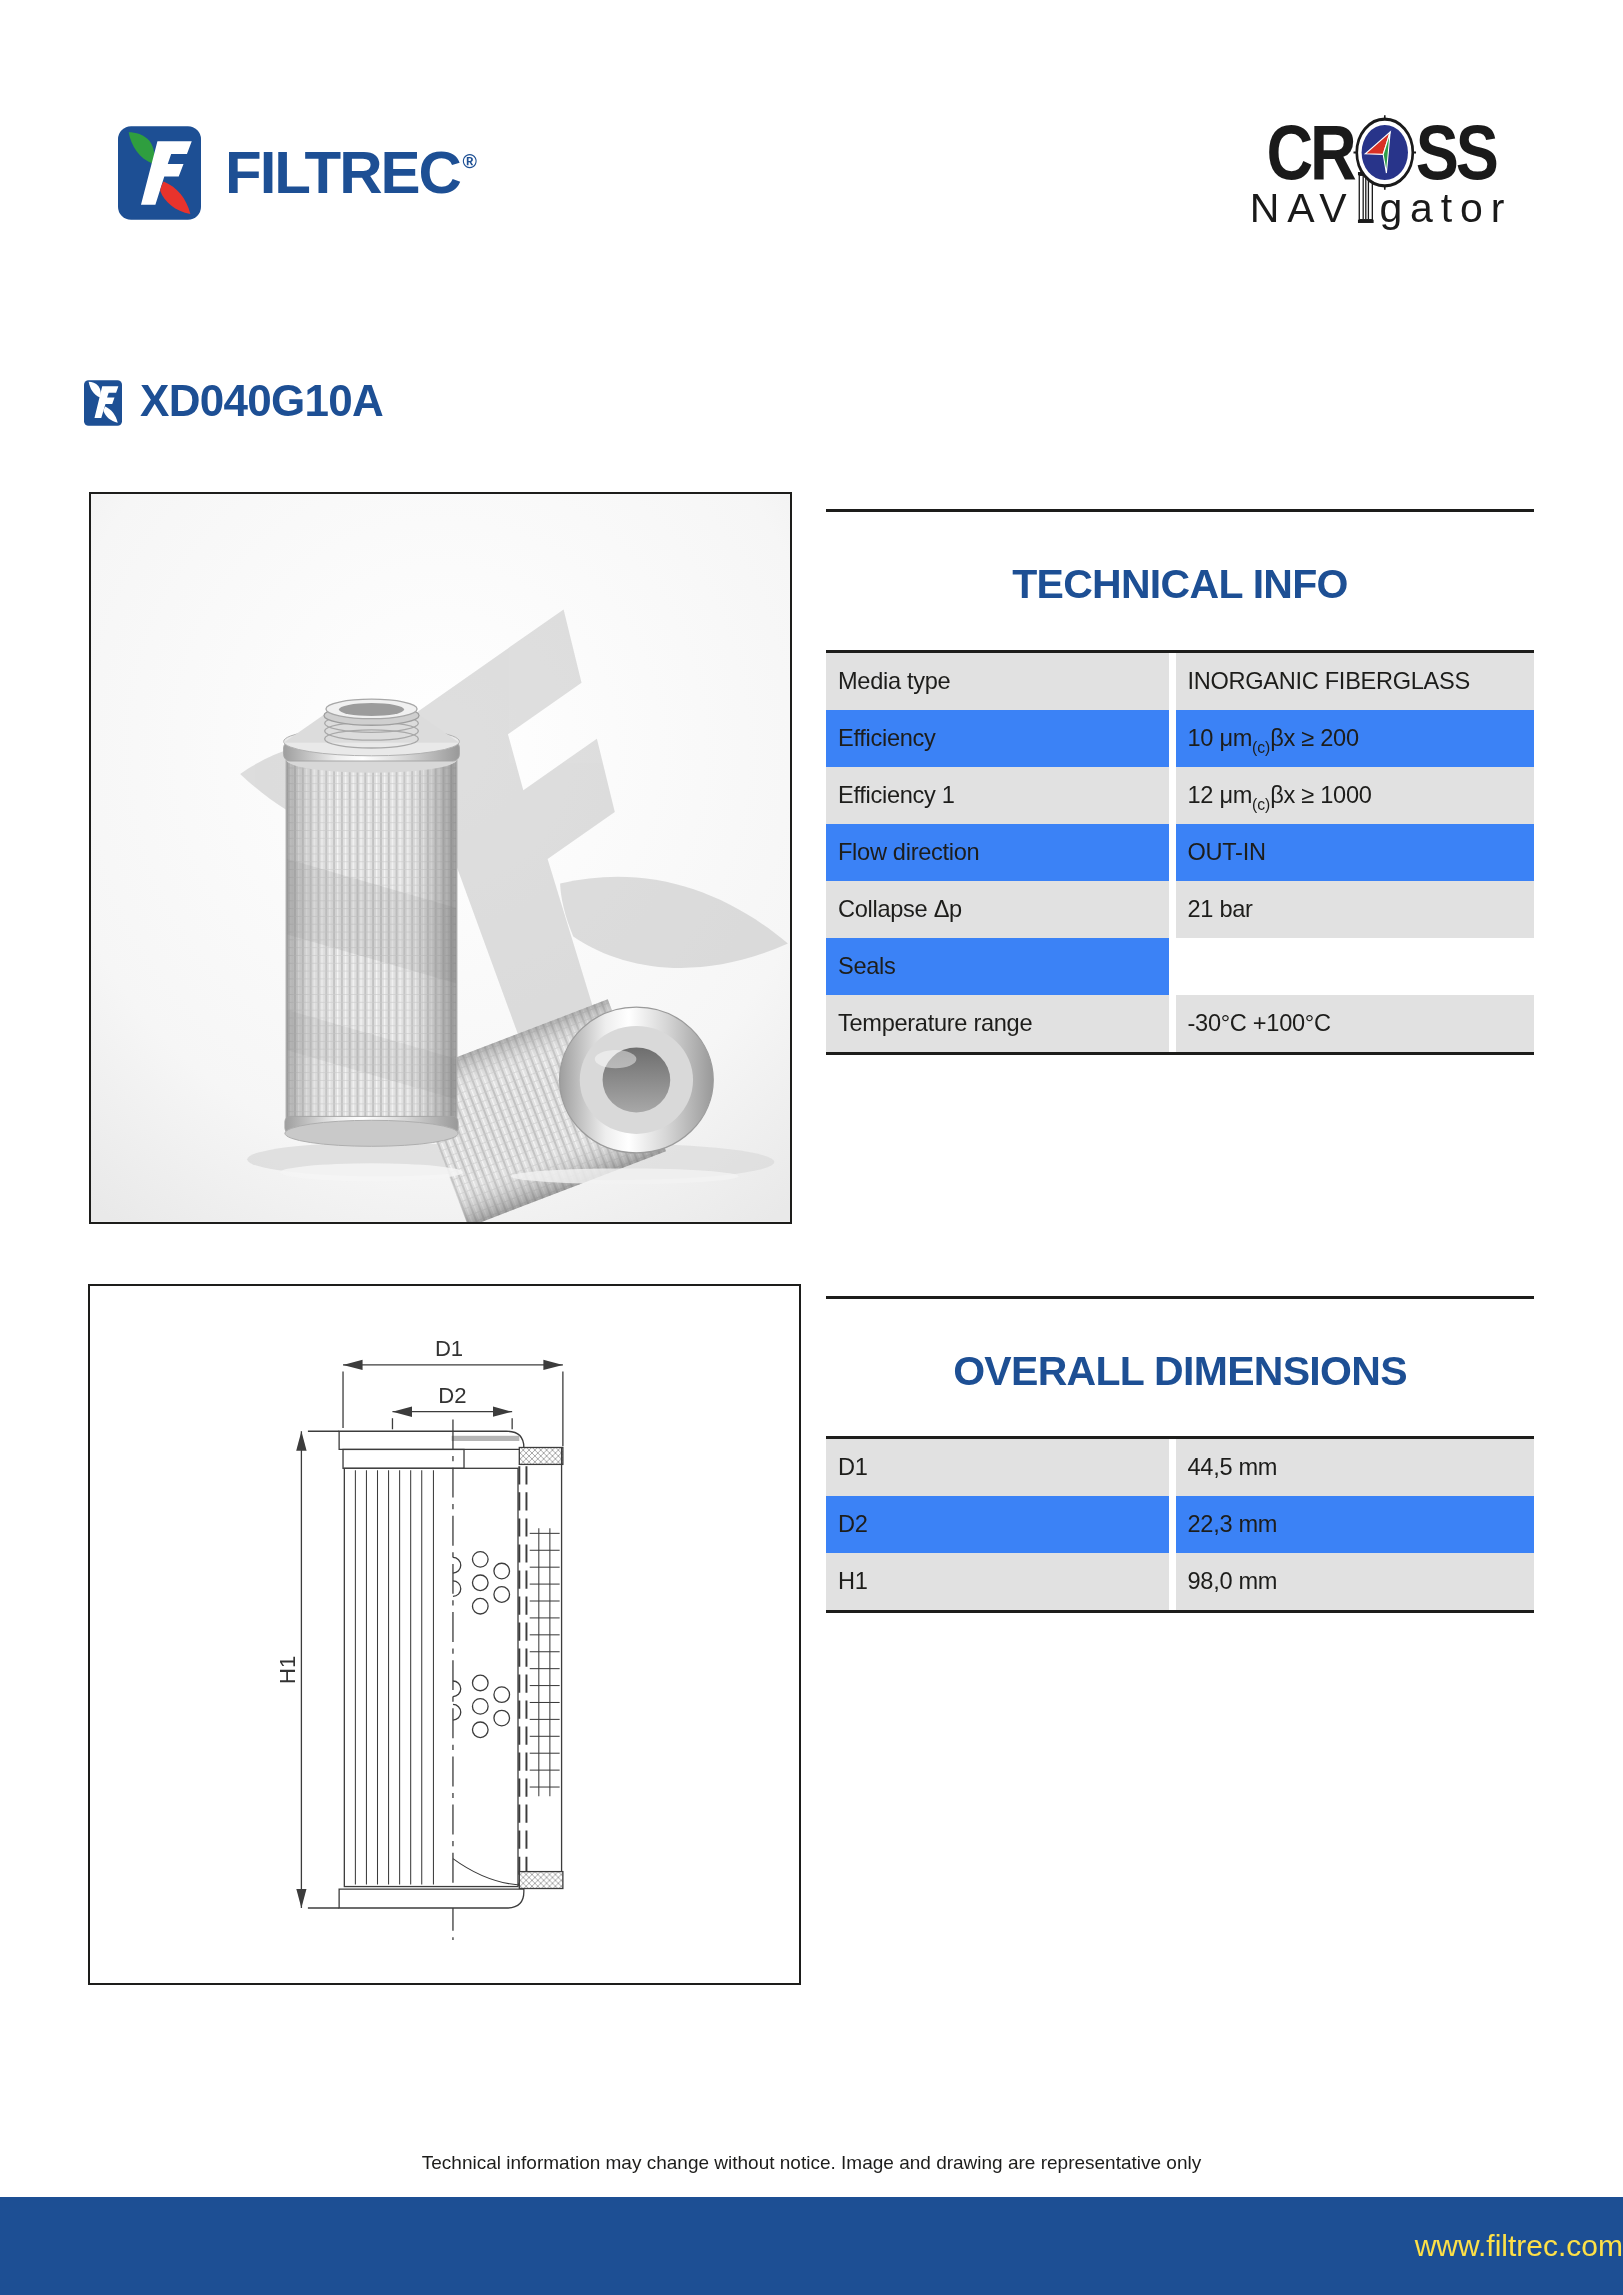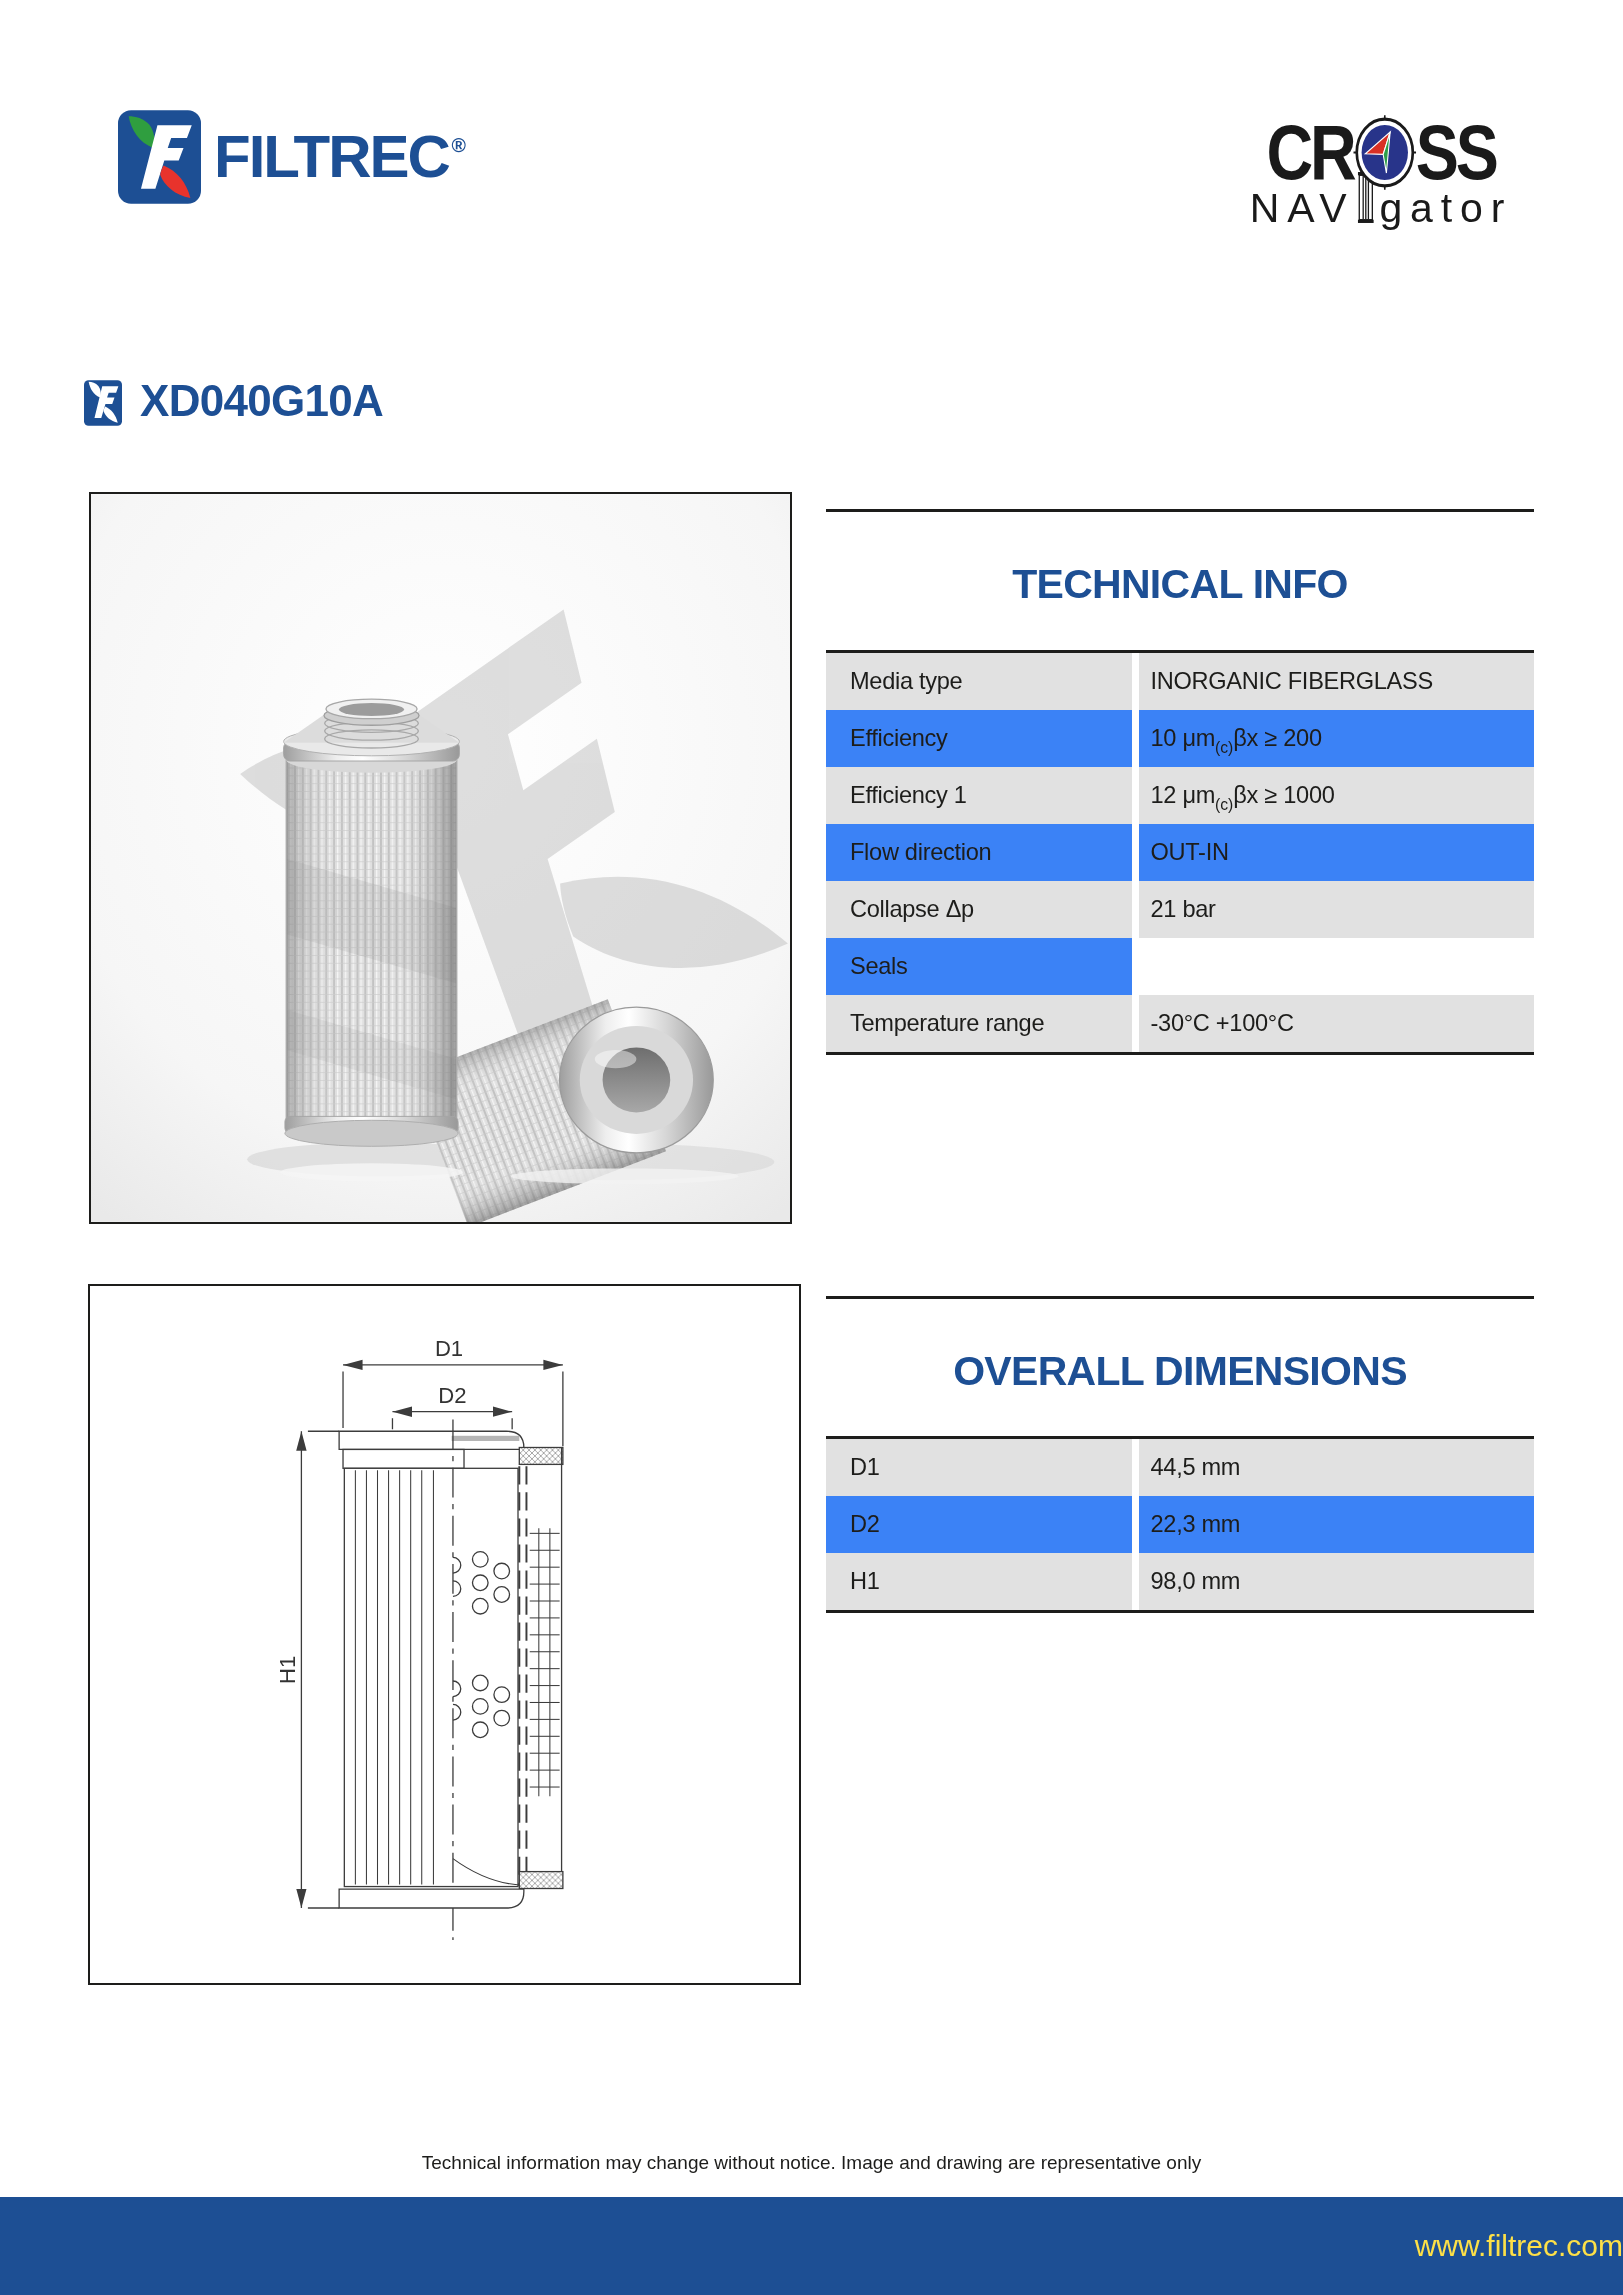--- a/index.html
+++ b/index.html
@@ -1,20 +1,20 @@
 <!DOCTYPE html>
 <html style="font-size:10.5px"><head>
 <meta charset="utf-8">
 <style>
   html,body{margin:0;padding:0;background:#ffffff;}
   .page{position:relative;width:1623px;height:2295px;background:#ffffff;overflow:hidden;
         font-family:"Liberation Sans", sans-serif;color:#1d1d1b;}
 
   
-  .logo-filtrec{position:absolute;left:118px;top:110px;display:flex;align-items:center;gap:13px;}
+  .logo-filtrec{position:absolute;left:118px;top:126px;display:flex;align-items:center;gap:24px;}
   .logo-filtrec svg.mark{width:83px;height:94px;display:block;}
   .filtrec-word{font-size:60px;font-weight:bold;color:#1d4f94;letter-spacing:-2px;line-height:94px;}
   .filtrec-reg{font-size:19.6px;font-weight:bold;color:#1d4f94;position:relative;top:-25px;left:2.6px;}
 
   .logo-cross{position:absolute;left:1247px;top:111px;width:268px;}
   .cross-row{display:flex;align-items:center;justify-content:center;height:82px;
              transform:scaleX(.84);transform-origin:center;}
   .cross-row .ctxt{font-size:77px;font-weight:bold;letter-spacing:-3.9px;color:#1a1a1a;line-height:77px;}
   .cross-row svg{width:77px;height:77px;margin:0 -1.3px;flex:0 0 auto;}
   .nav-row{display:flex;align-items:center;justify-content:center;margin-top:-7.9px;}
@@ -40,21 +40,21 @@
   .rule.s1{top:509px;} .rule.s2{top:1296px;}
   .sec-title{position:absolute;left:826px;width:708px;text-align:center;
              font-size:41px;font-weight:bold;color:#1d4f94;letter-spacing:-0.7px;}
   .sec-title.s1{top:561px;} .sec-title.s2{top:1348px;}
 
   .dtable{position:absolute;left:826px;width:708px;
           border-top:3.3px solid #1d1d1b;border-bottom:3.3px solid #1d1d1b;box-sizing:border-box;}
   .dtable.s1{top:650px;} .dtable.s2{top:1436px;}
   .t-row{display:flex;height:57px;}
   .t-cell{display:flex;align-items:center;font-size:23.6px;color:#1d1d1b;letter-spacing:-0.3px;}
-  .t-cell.label{width:306px;padding-left:24px;box-sizing:border-box;}
+  .t-cell.label{width:343px;padding-left:12px;box-sizing:border-box;}
   .t-gap{width:6.5px;background:#ffffff;}
   .t-cell.value{flex:1;padding-left:12px;box-sizing:border-box;}
   .t-row.odd .t-cell{background:#e1e1e1;}
   .t-row.even .t-cell{background:#3b82f6;}
   .sub{font-size:15.7px;position:relative;top:9.2px;letter-spacing:0;}
 
   
   .disclaimer{position:absolute;left:0;top:2152px;width:100%;text-align:center;
               font-size:19px;color:#1d1d1b;}
   .webbar{position:absolute;left:0;top:2197px;width:100%;height:98px;background:#1d4f94;}

